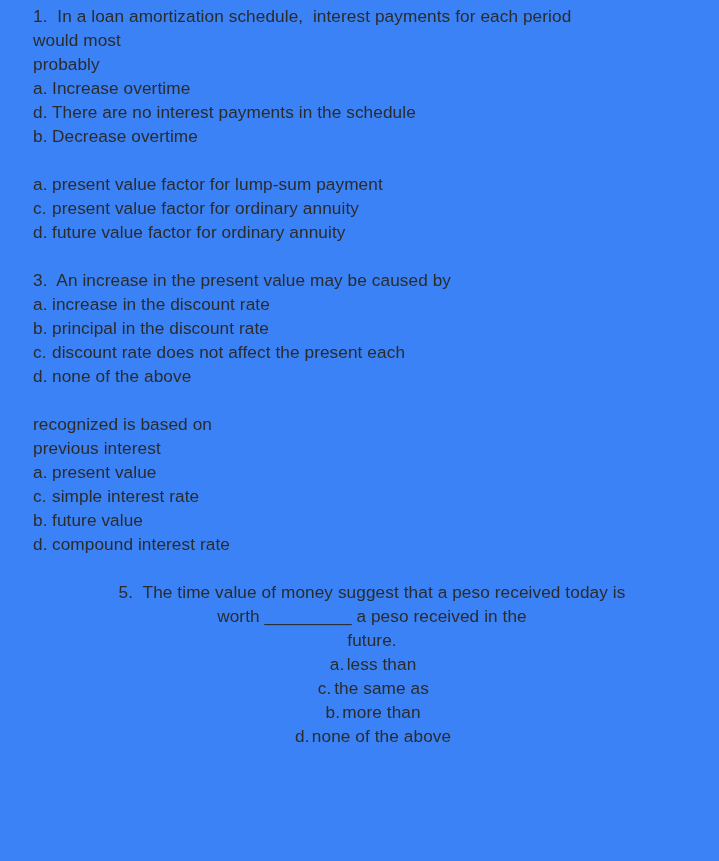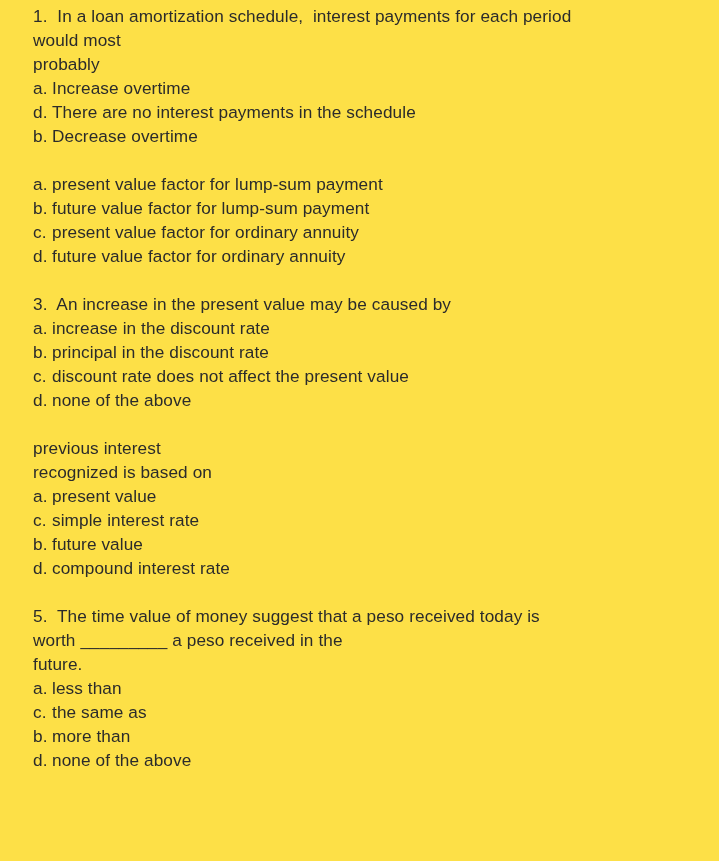--- a/index.html
+++ b/index.html
@@ -11,35 +11,36 @@
     height: 861px;
     background: #ffffff;
     font-family: "Liberation Sans", sans-serif;
     color: #2b2b2b;
     overflow: hidden;
   }
   #page {
     position: relative;
     width: 719px;
     height: 861px;
-    background: #fde047;
+    background: #3b82f6;
     padding: 0;
     box-sizing: border-box;
   }
   #quiz {
     position: absolute;
     left: 33px;
     top: 4px;
     right: 8px;
   }
   .question-block {
     margin: 0 0 24px 0;
   }
   .question-block:last-child {
     margin-bottom: 16px;
+    text-align: center;
   }
   .stem-line,
   .option-line {
     font-size: 17.2px;
     line-height: 24px;
     letter-spacing: 0.1px;
     white-space: pre-wrap;
     color: #2b2b2b;
     font-weight: 400;
   }
@@ -56,34 +57,33 @@
       <div class="question-block">
         <div class="stem-line">1.  In a loan amortization schedule,  interest payments for each period</div>
         <div class="stem-line">would most</div>
         <div class="stem-line">probably</div>
         <div class="option-line"><span class="opt-letter">a.</span><span class="opt-text">Increase overtime</span></div>
         <div class="option-line"><span class="opt-letter">d.</span><span class="opt-text">There are no interest payments in the schedule</span></div>
         <div class="option-line"><span class="opt-letter">b.</span><span class="opt-text">Decrease overtime</span></div>
       </div>
       <div class="question-block">
         <div class="option-line"><span class="opt-letter">a.</span><span class="opt-text">present value factor for lump-sum payment</span></div>
-        <div class="option-line"><span class="opt-letter">b.</span><span class="opt-text">future value factor for lump-sum payment</span></div>
         <div class="option-line"><span class="opt-letter">c.</span><span class="opt-text">present value factor for ordinary annuity</span></div>
         <div class="option-line"><span class="opt-letter">d.</span><span class="opt-text">future value factor for ordinary annuity</span></div>
       </div>
       <div class="question-block">
         <div class="stem-line">3.  An increase in the present value may be caused by</div>
         <div class="option-line"><span class="opt-letter">a.</span><span class="opt-text">increase in the discount rate</span></div>
         <div class="option-line"><span class="opt-letter">b.</span><span class="opt-text">principal in the discount rate</span></div>
-        <div class="option-line"><span class="opt-letter">c.</span><span class="opt-text">discount rate does not affect the present value</span></div>
+        <div class="option-line"><span class="opt-letter">c.</span><span class="opt-text">discount rate does not affect the present each</span></div>
         <div class="option-line"><span class="opt-letter">d.</span><span class="opt-text">none of the above</span></div>
       </div>
       <div class="question-block">
+        <div class="stem-line">recognized is based on</div>
         <div class="stem-line">previous interest</div>
-        <div class="stem-line">recognized is based on</div>
         <div class="option-line"><span class="opt-letter">a.</span><span class="opt-text">present value</span></div>
         <div class="option-line"><span class="opt-letter">c.</span><span class="opt-text">simple interest rate</span></div>
         <div class="option-line"><span class="opt-letter">b.</span><span class="opt-text">future value</span></div>
         <div class="option-line"><span class="opt-letter">d.</span><span class="opt-text">compound interest rate</span></div>
       </div>
       <div class="question-block">
         <div class="stem-line">5.  The time value of money suggest that a peso received today is</div>
         <div class="stem-line">worth _________ a peso received in the</div>
         <div class="stem-line">future.</div>
         <div class="option-line"><span class="opt-letter">a.</span><span class="opt-text">less than</span></div>

